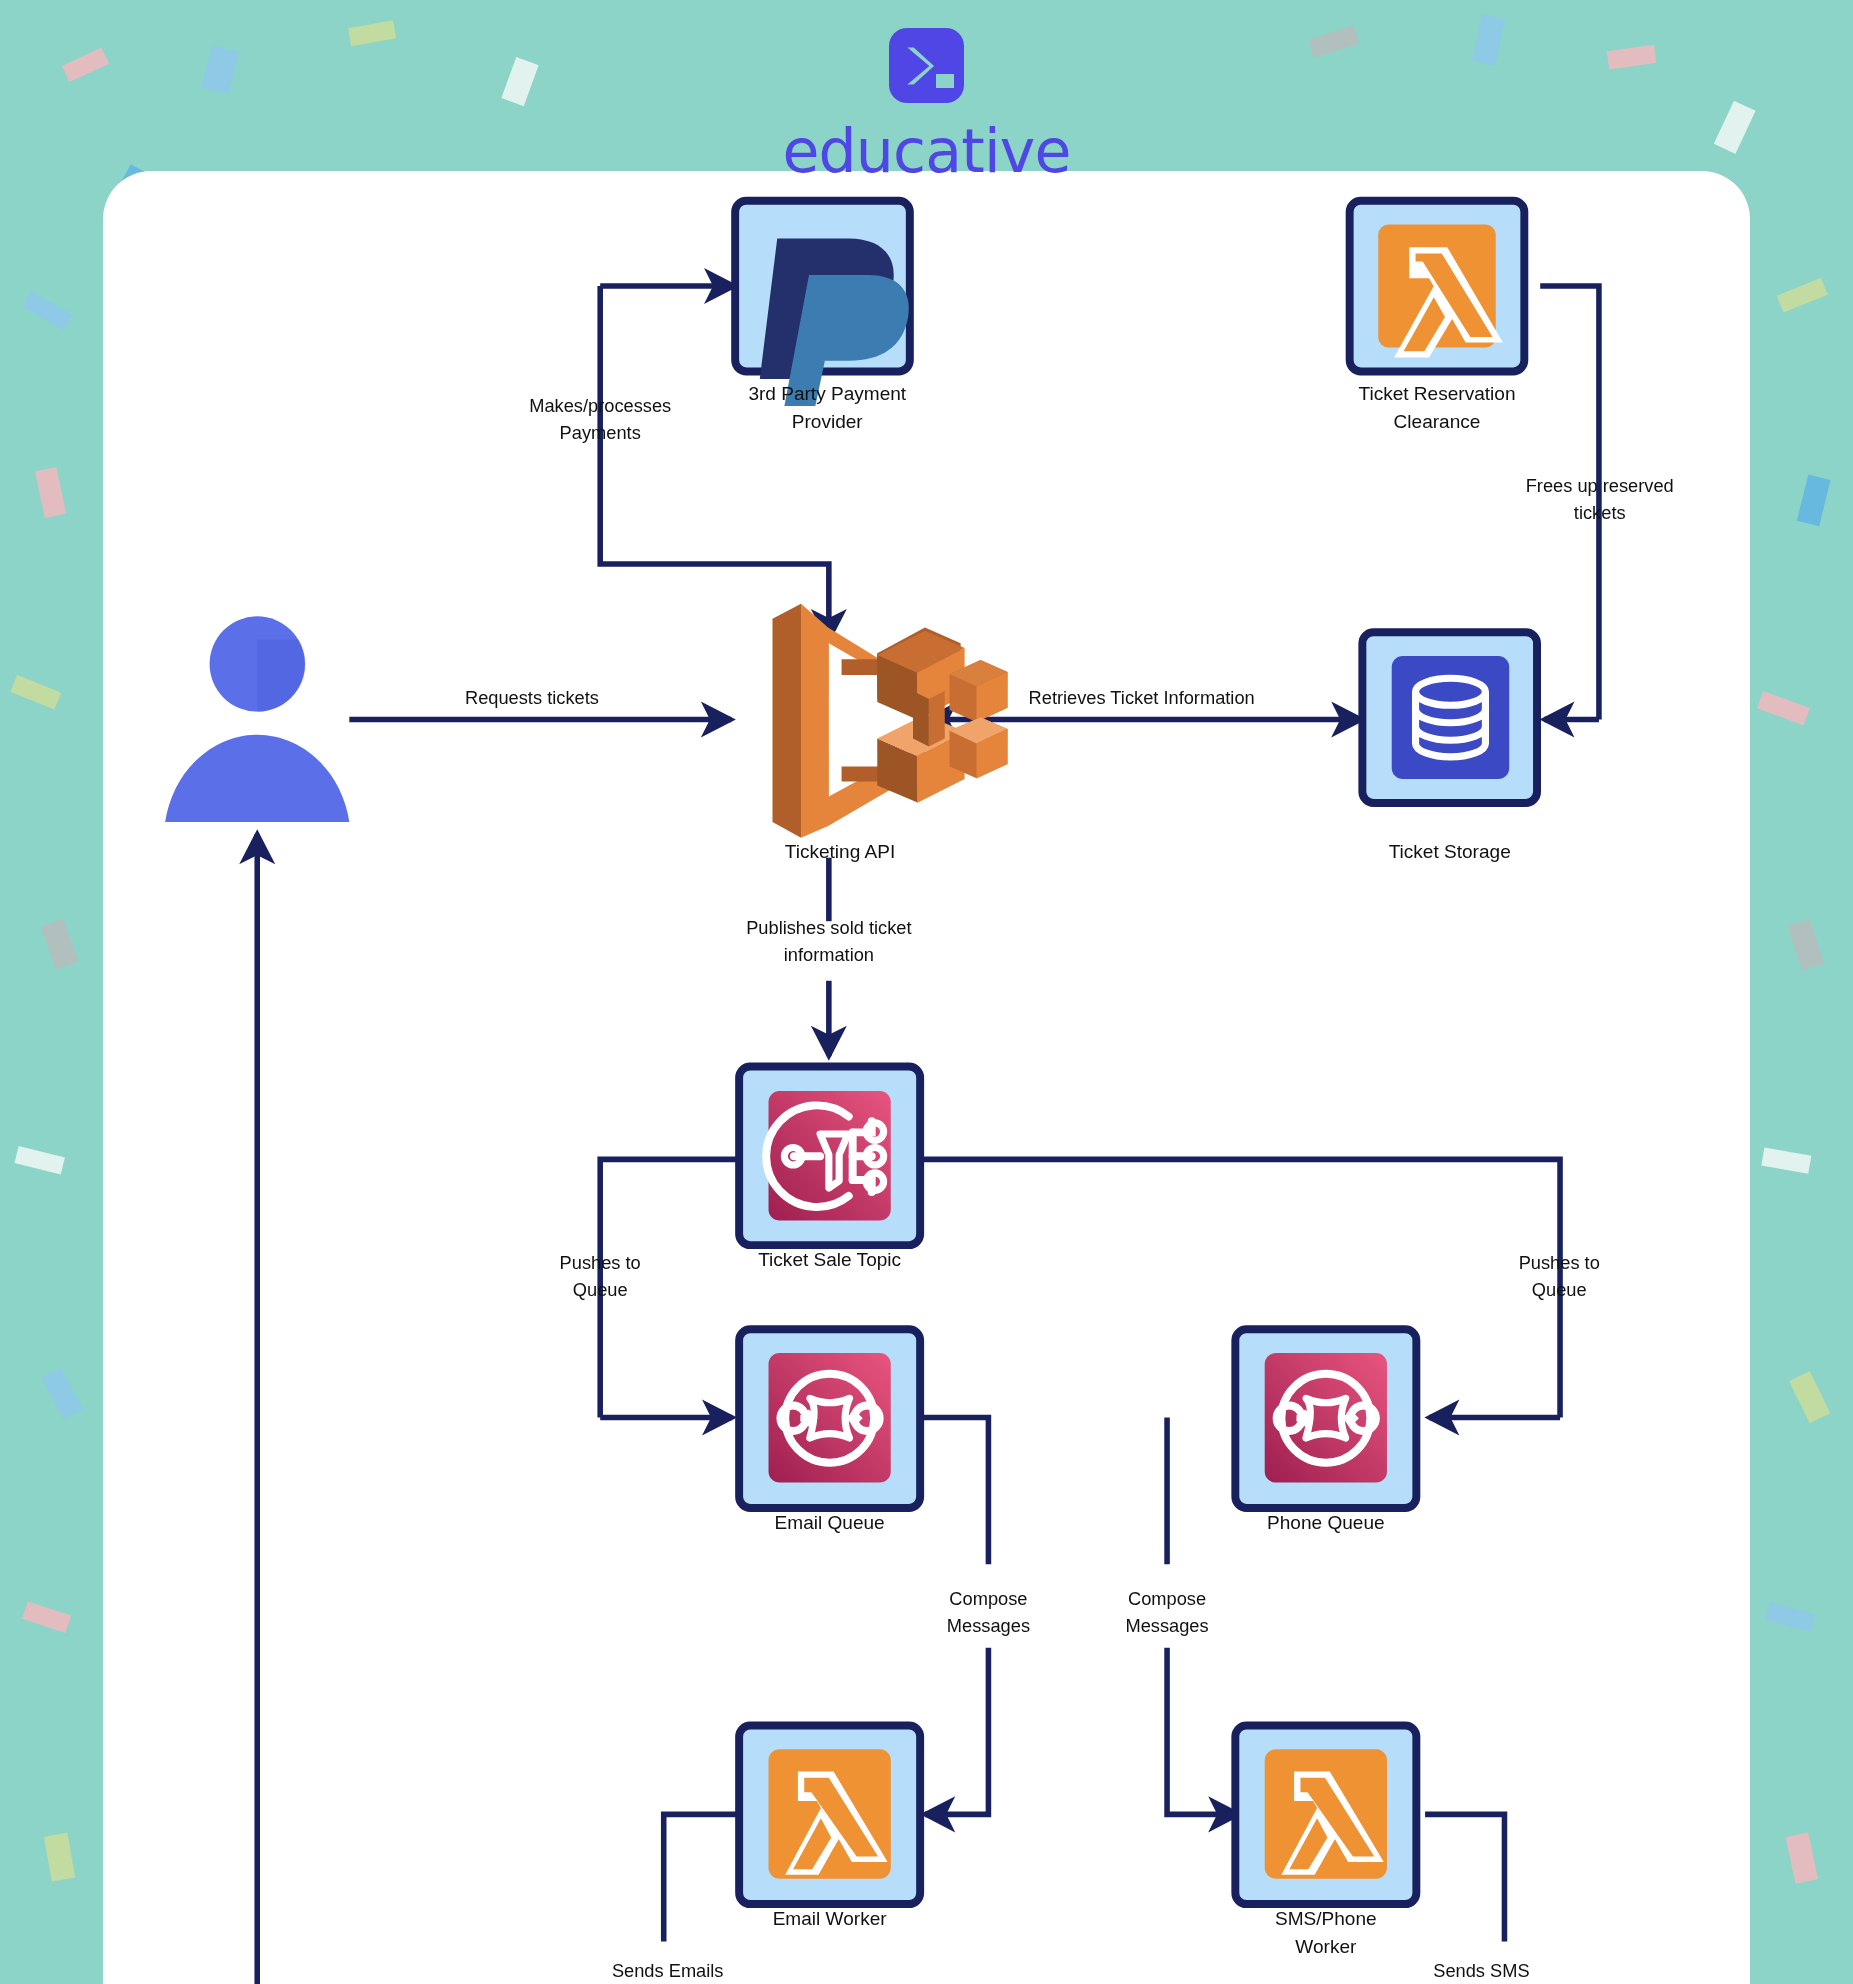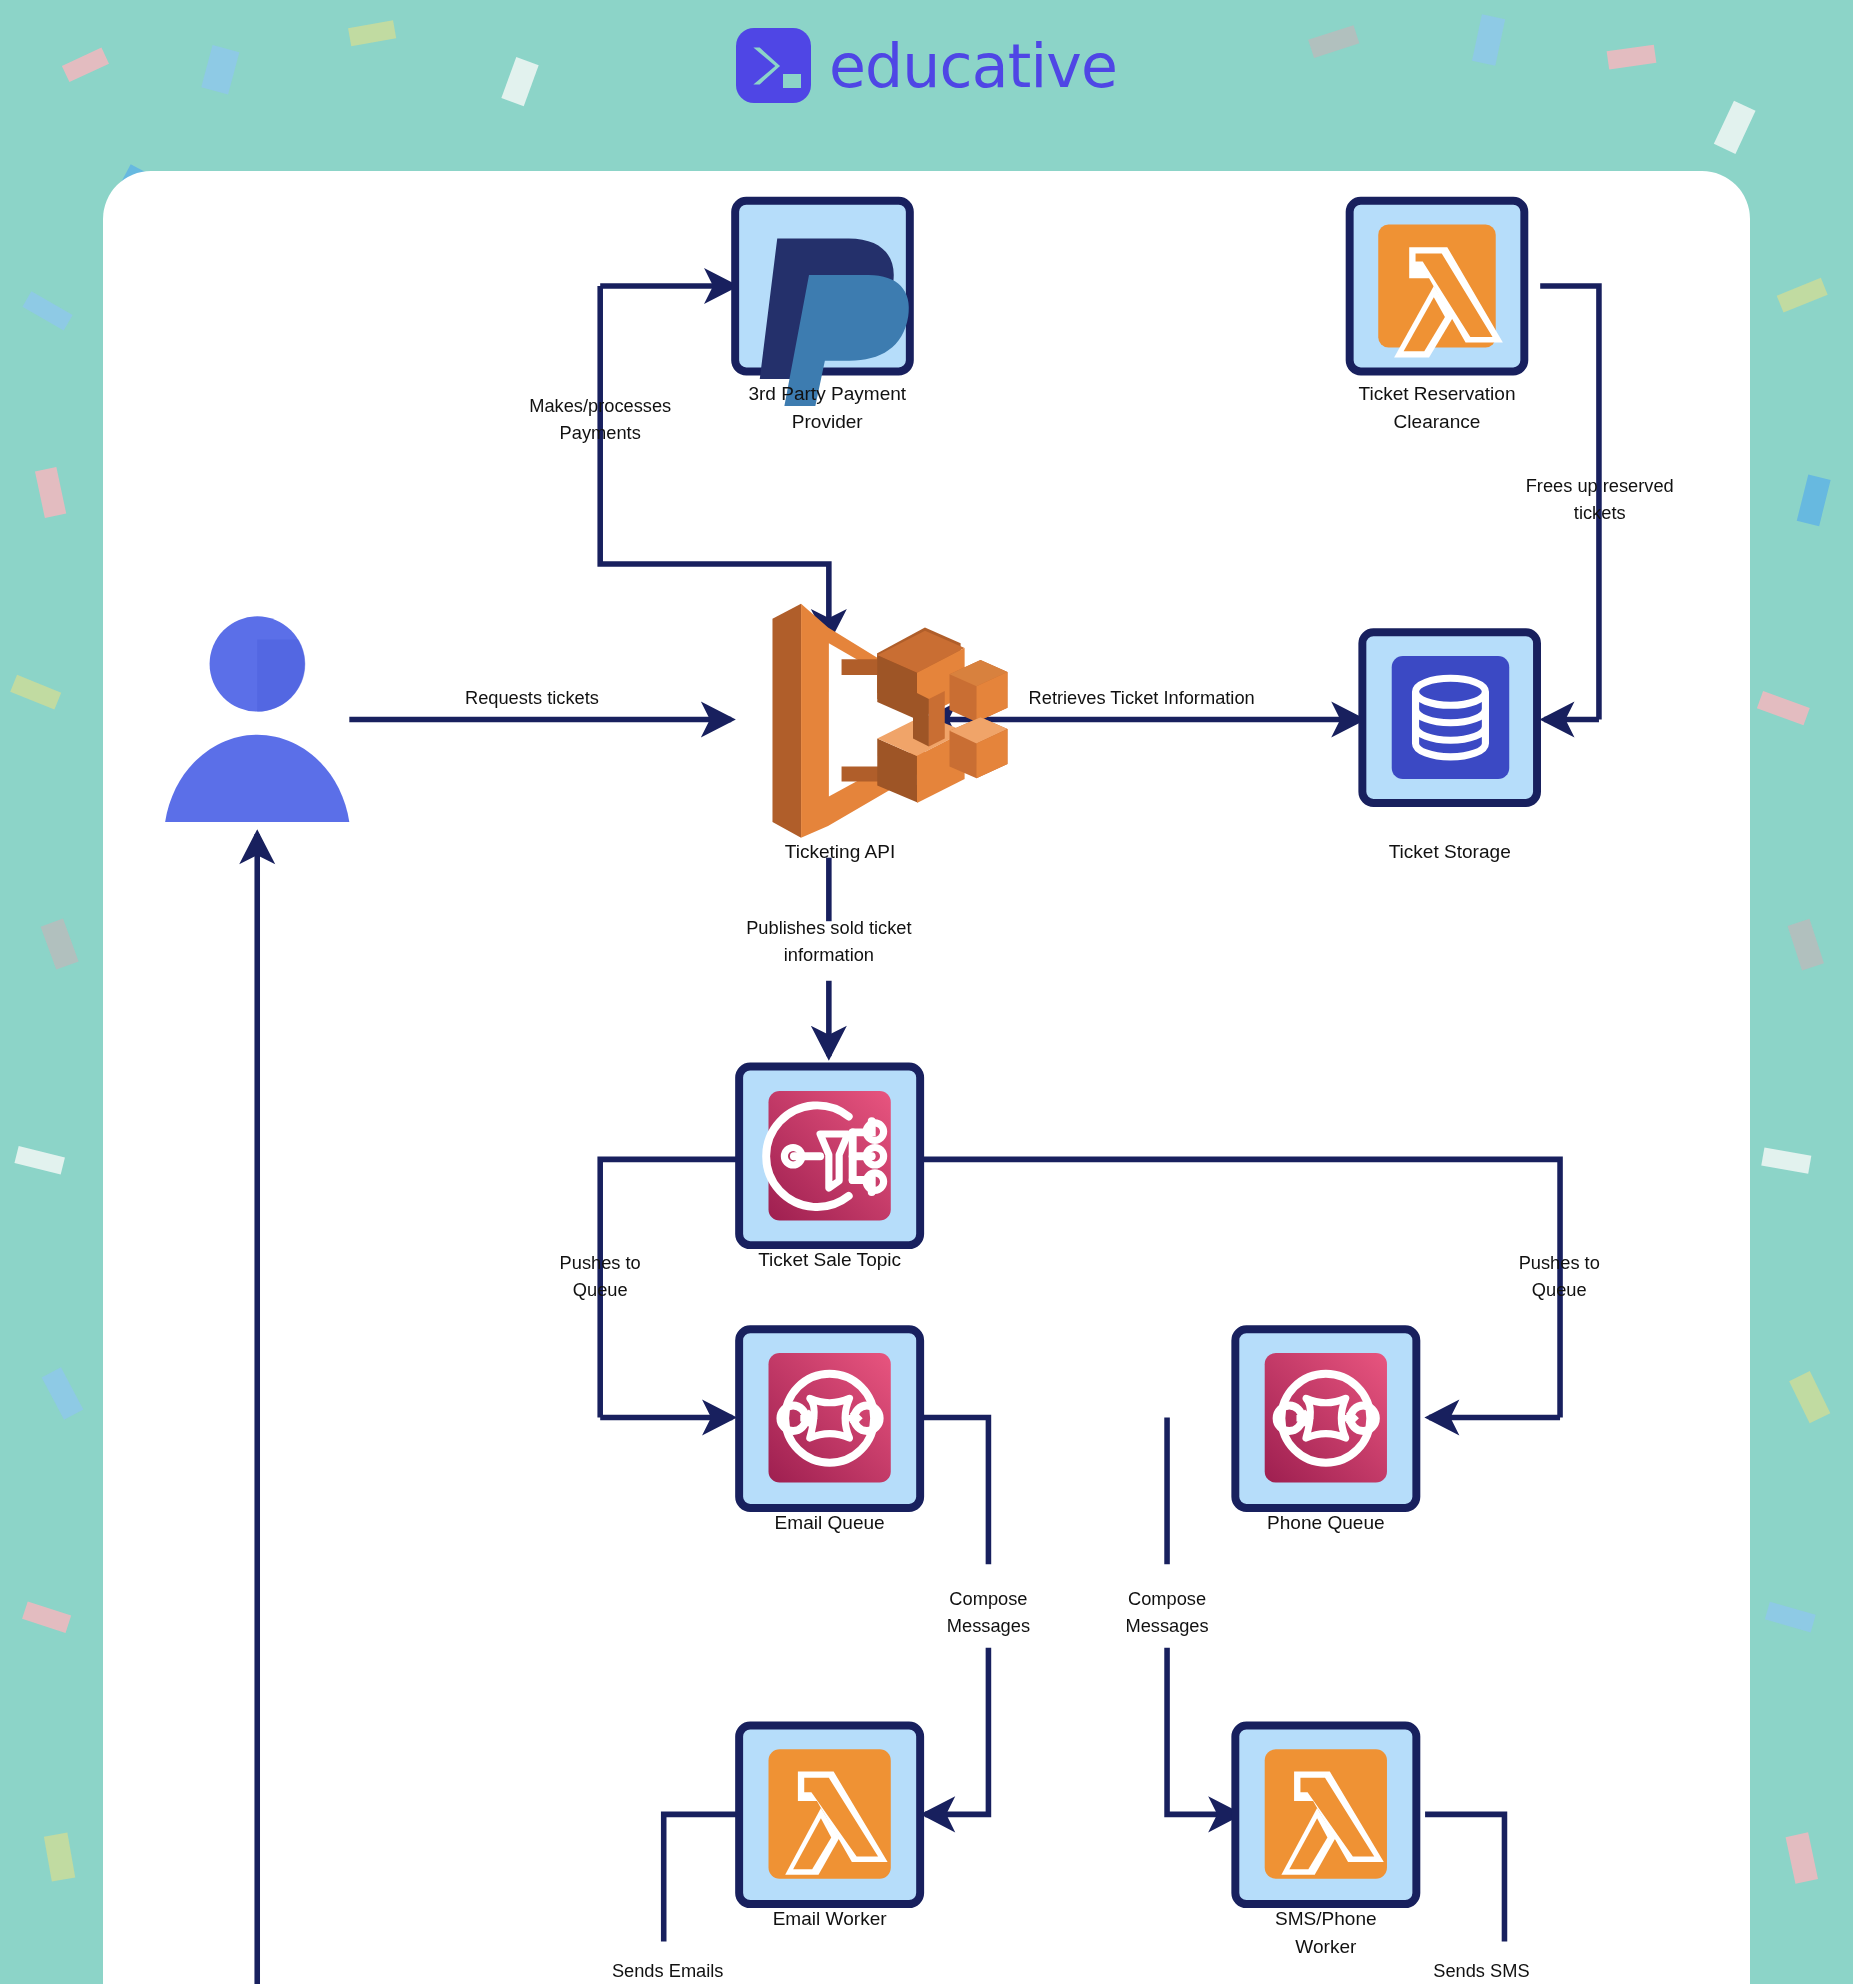--- a/index.html
+++ b/index.html
@@ -11,21 +11,21 @@
     position:relative;
   }
   #confetti{position:absolute;inset:0;width:1853px;height:2447px;}
   .card{
     position:absolute;left:103px;top:171px;
     width:1647px;height:2179px;
     background:#FFFFFF;border-radius:48px;
   }
   .brand{
     position:absolute;left:0;top:28px;width:1853px;
-    display:flex;align-items:center;justify-content:center;gap:18px;
+    display:flex;align-items:center;justify-content:center;gap:18px;flex-direction:column;
   }
   .brand-mark{
     width:75px;height:75px;border-radius:18px;background:#4F46E5;
     position:relative;flex:none;
   }
   .brand-mark .chev{
     position:absolute;left:17.5px;top:17.5px;width:29px;height:40px;
   }
   .brand-mark .sq{
     position:absolute;left:47px;top:46px;width:18px;height:14.3px;

